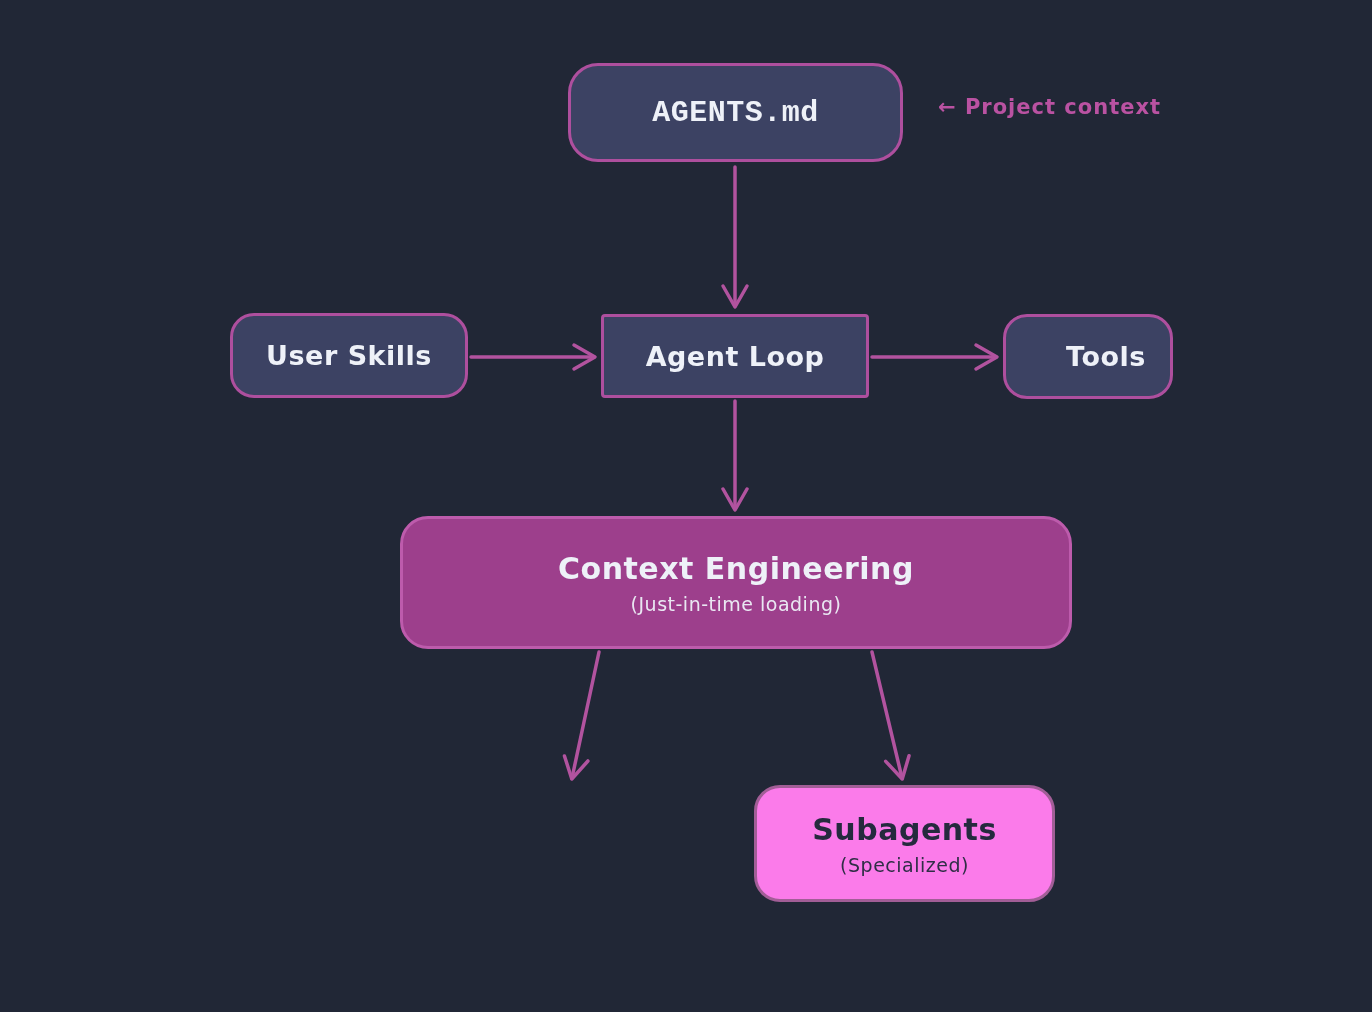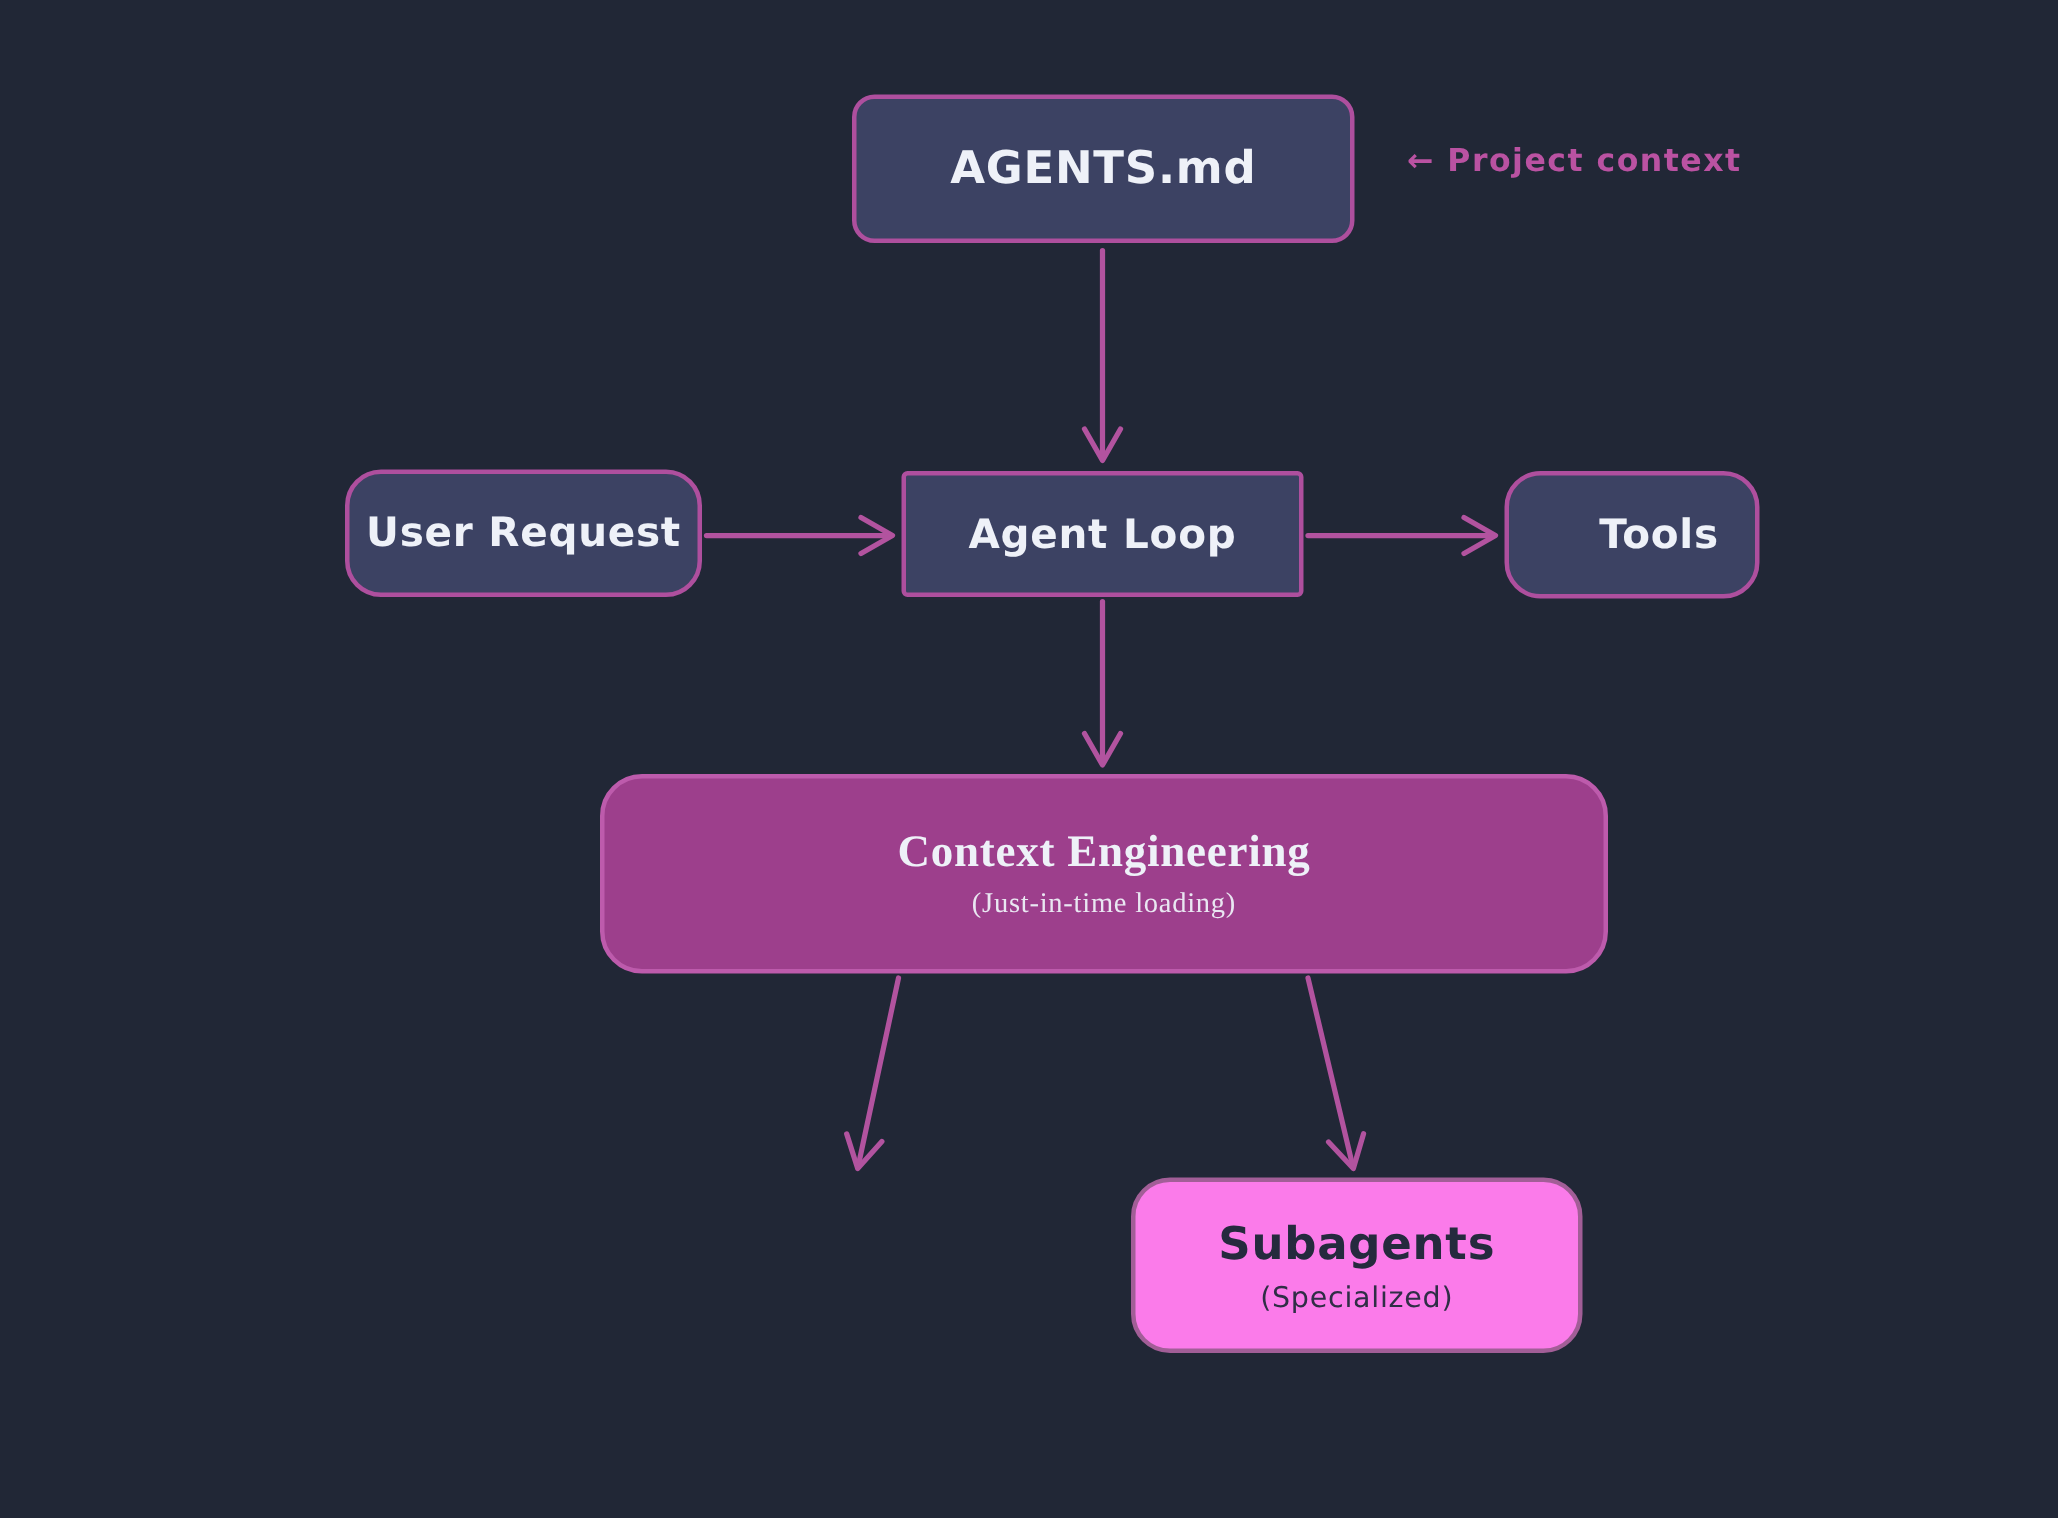--- a/index.html
+++ b/index.html
@@ -45,38 +45,37 @@
   }
   .node--dark {
     background: var(--node-fill);
     border: 3.5px solid var(--node-border);
     color: var(--text-light);
   }
   .node--context {
     background: var(--context-fill);
     border: 3.5px solid var(--context-border);
     color: var(--text-light);
-    font-family: Liberation Serif, serif;
   }
   .node--leaf {
     background: var(--leaf-fill);
     border: 3.5px solid var(--leaf-border);
     color: var(--text-dark);
   }
   .node__label {
     font-size: 27px;
     font-weight: 600;
   }
   .node__label--lg { font-size: 30px; }
   .node__sublabel {
     font-size: 19px;
     font-weight: 400;
     opacity: 0.95;
   }
-  #node-agents-md   { left: 568px; top: 63px;  width: 335px; height: 99px;  border-radius: 15px; }
+  #node-agents-md   { left: 568px; top: 63px;  width: 335px; height: 99px;  border-radius: 30px; font-family: Liberation Mono, monospace; }
   #node-user-request{ left: 230px; top: 313px; width: 238px; height: 85px;  border-radius: 24px; }
   #node-agent-loop  { left: 601px; top: 314px; width: 268px; height: 84px;  border-radius: 4px; }
   #node-tools       { left: 1003px;top: 314px; width: 170px; height: 85px;  border-radius: 24px; padding-left: 36px; }
   #node-context     { left: 400px; top: 516px; width: 672px; height: 133px; border-radius: 28px; }
   #node-skills      { left: 418px; top: 785px; width: 301px; height: 117px; border-radius: 26px; }
   #node-subagents   { left: 754px; top: 785px; width: 301px; height: 117px; border-radius: 26px; }
   .annotation {
     position: absolute;
     left: 938px; top: 95px;
     color: var(--annotation);
@@ -113,21 +112,21 @@
     <path class="edge" d="M872 652 L902 778" marker-end="url(#openArrow)"></path>
   </svg>
 
   <div class="node node--dark" id="node-agents-md">
     <div class="node__label node__label--lg">AGENTS.md</div>
   </div>
 
   <div class="annotation">← Project context</div>
 
   <div class="node node--dark" id="node-user-request">
-    <div class="node__label">User Request</div>
+    <div class="node__label">User Skills</div>
   </div>
 
   <div class="node node--dark" id="node-agent-loop">
     <div class="node__label">Agent Loop</div>
   </div>
 
   <div class="node node--dark" id="node-tools">
     <div class="node__label">Tools</div>
   </div>
 

